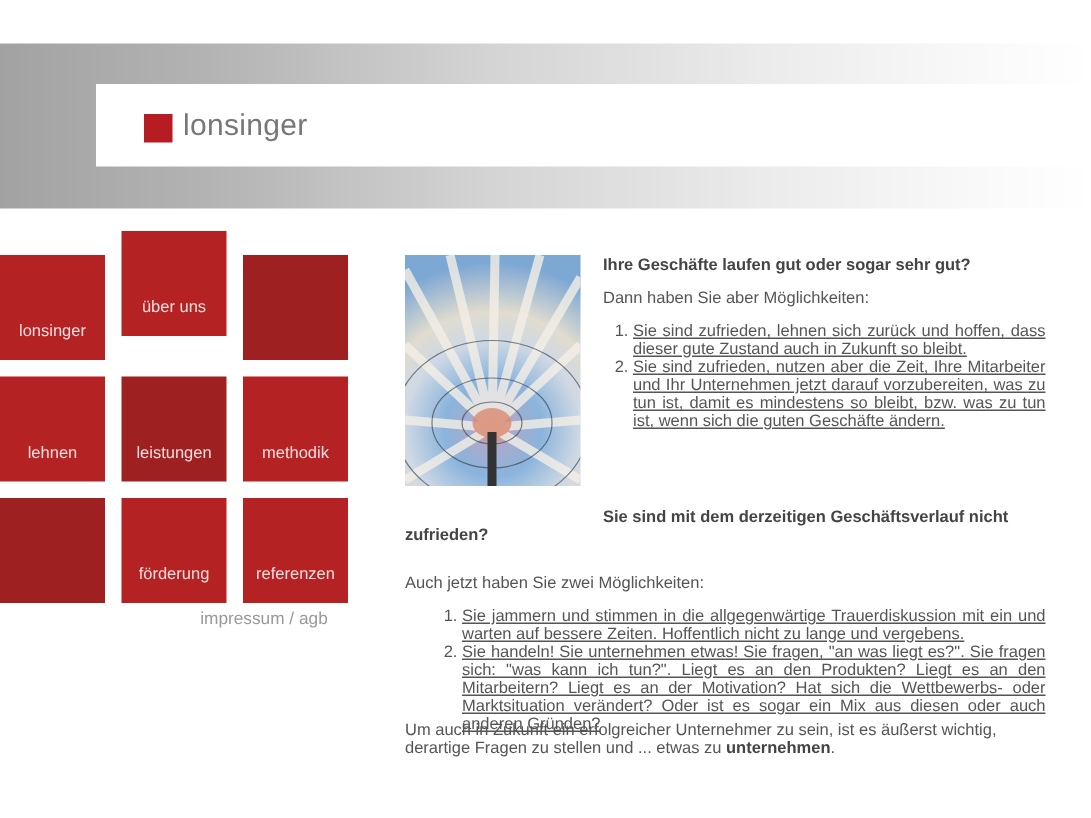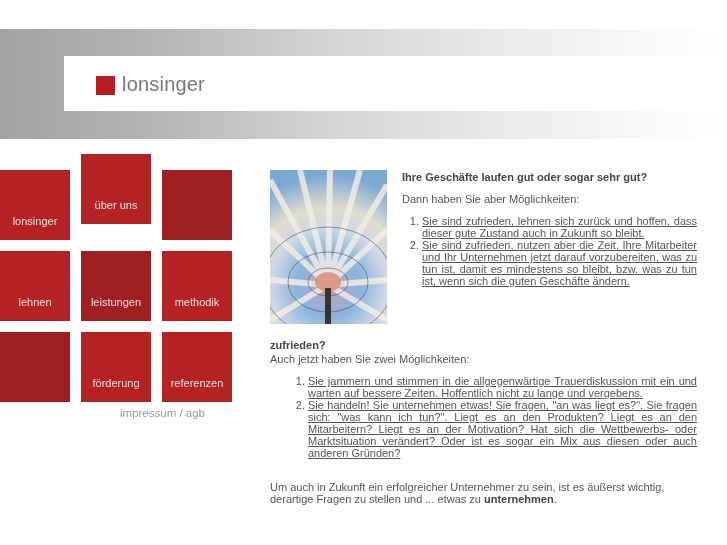--- a/index.html
+++ b/index.html
@@ -6,21 +6,21 @@
   body{width:727px;height:545px;position:relative;overflow:hidden;font-family:"Liberation Sans",sans-serif;}
   .band{position:absolute;left:0;top:29px;width:727px;height:110px;
     background:linear-gradient(90deg,#a2a2a2 0%,#b4b4b4 20%,#d4d4d4 45%,#ebebeb 70%,#f8f8f8 88%,#ffffff 100%);}
   .logobox{position:absolute;left:64px;top:56px;width:663px;height:55px;background:#fff;}
   .logo-sq{position:absolute;left:96px;top:76px;width:19px;height:19px;background:#b71c22;}
   .logo-text{position:absolute;left:122px;top:73px;font-size:20px;color:#777;letter-spacing:0.2px;}
   .tagline{position:absolute;left:96px;top:116px;font-size:19px;color:#fff;margin-top:26px;}
   .tile{position:absolute;width:70px;height:70px;background:#b52224;color:#f3dede;font-size:11px;
     display:flex;align-items:flex-end;justify-content:center;box-sizing:border-box;padding-bottom:13px;cursor:pointer;}
   .tile.dark{background:#9e2020;}
-  .footlink{position:absolute;left:120px;top:407px;width:112px;text-align:left;font-size:11.5px;color:#999;}
+  .footlink{position:absolute;left:120px;top:407px;width:112px;text-align:center;font-size:11.5px;color:#999;}
   .photo{position:absolute;left:270px;top:170px;width:117px;height:154px;overflow:hidden;
     background:radial-gradient(circle at 50% 75%,#d08870 0,#c99 6%,#aac 10%,#8ab4dc 25%,#cfd8e4 45%,#e0dccf 60%,#7ea8d4 85%);}
   .text{position:absolute;font-size:11px;color:#555;line-height:12px;}
   .bold{font-weight:bold;color:#444;}
   ol{margin:0;padding-left:20px;}
   ol li{text-align:justify;text-decoration:underline;}
 </style>
 </head>
 <body>
 
@@ -85,22 +85,23 @@
 <div class="text" style="left:402px;top:171px;width:295px">
   <div class="bold">Ihre Geschäfte laufen gut oder sogar sehr gut?</div>
   <div style="margin-top:10px">Dann haben Sie aber Möglichkeiten:</div>
   <ol style="margin-top:10px">
     <li>Sie sind zufrieden, lehnen sich zurück und hoffen, dass dieser gute Zustand auch in Zukunft so bleibt.</li>
     <li>Sie sind zufrieden, nutzen aber die Zeit, Ihre Mitarbeiter und Ihr Unternehmen jetzt darauf vorzubereiten, was zu tun ist, damit es mindestens so bleibt, bzw. was zu tun ist, wenn sich die guten Geschäfte ändern.</li>
   </ol>
 </div>
 
 <div class="text" style="left:270px;top:339px;width:427px">
+  <div class="bold" style="padding-left:132px">Sie sind mit dem derzeitigen Geschäftsverlauf nicht</div>
   <div class="bold">zufrieden?</div>
-  <div style="margin-top:2px">Auch jetzt haben Sie zwei Möglichkeiten:</div>
+  <div style="margin-top:20px">Auch jetzt haben Sie zwei Möglichkeiten:</div>
   <ol style="margin-top:10px;padding-left:38px">
     <li>Sie jammern und stimmen in die allgegenwärtige Trauerdiskussion mit ein und warten auf bessere Zeiten. Hoffentlich nicht zu lange und vergebens.</li>
     <li>Sie handeln! Sie unternehmen etwas! Sie fragen, "an was liegt es?". Sie fragen sich: "was kann ich tun?". Liegt es an den Produkten? Liegt es an den Mitarbeitern? Liegt es an der Motivation? Hat sich die Wettbewerbs- oder Marktsituation verändert? Oder ist es sogar ein Mix aus diesen oder auch anderen Gründen?</li>
   </ol>
 </div>
 
 <div class="text" style="left:270px;top:481px;width:427px">
   <span>Um auch in Zukunft ein erfolgreicher Unternehmer zu sein, ist es äußerst wichtig, derartige Fragen zu stellen und ... etwas zu </span><span class="bold">unternehmen</span><span>.</span>
 </div>
 

